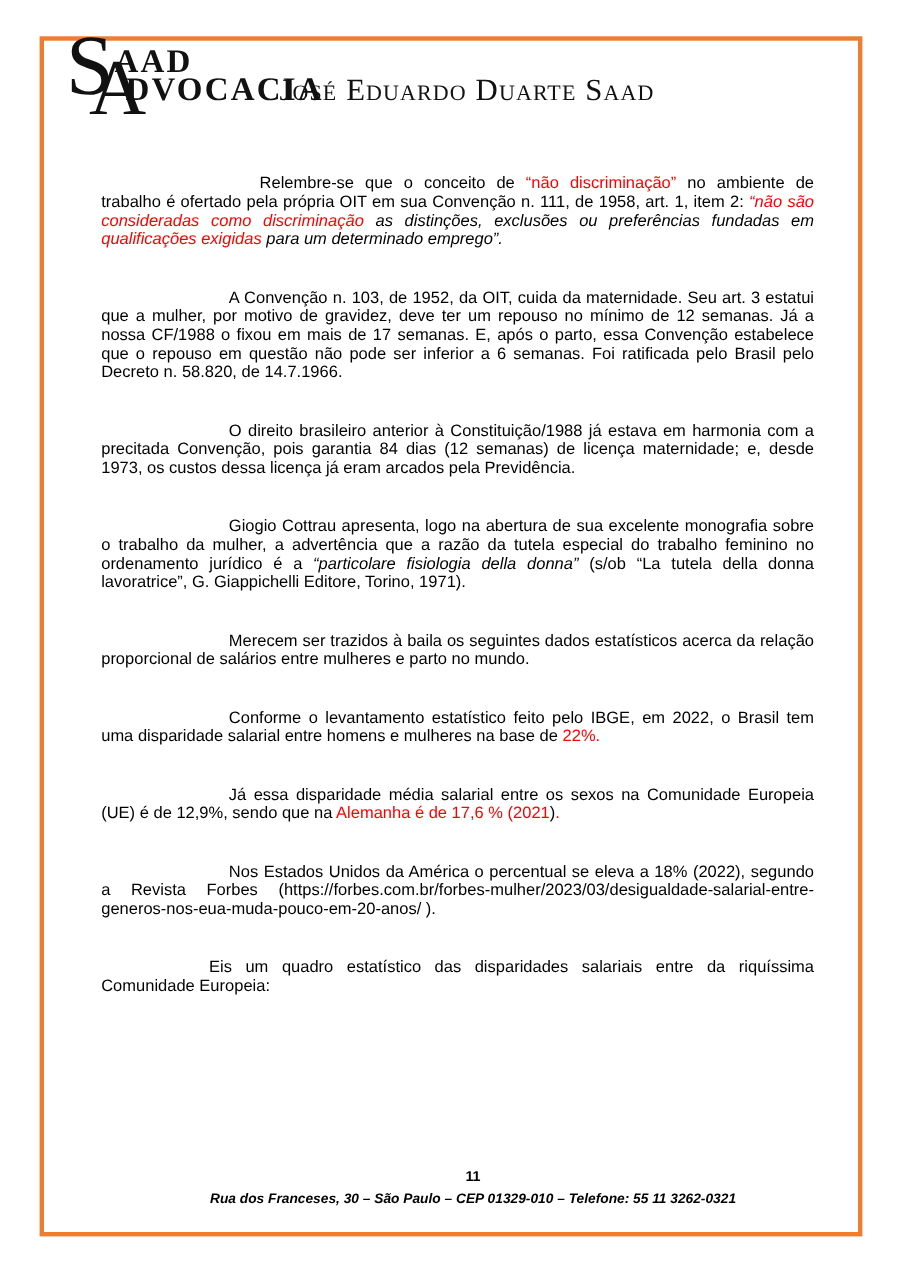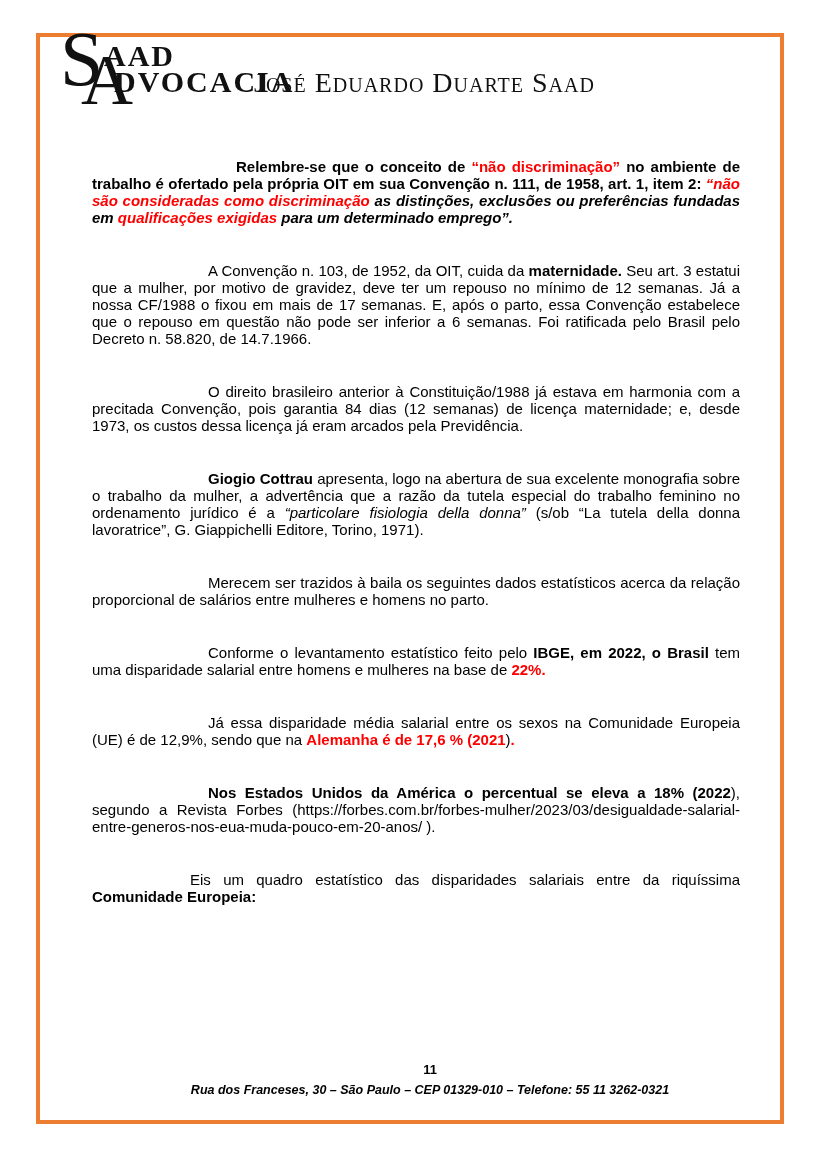--- a/index.html
+++ b/index.html
@@ -44,21 +44,21 @@
     left: 92px; top: 158px;
     width: 648px;
     font-size: 15px;
     line-height: 17px;
     text-align: justify;
     overflow-wrap: break-word;
   }
   .content p { margin: 36px 0 0 0; text-indent: 116px; }
   .content p:first-of-type { margin-top: 0; text-indent: 144px; }
   .content p:last-of-type  { text-indent: 98px; }
-  .content .b   { font-weight: bold; }
+  .content .b   { font-weight: normal; }
   .content .i   { font-style: italic; }
   .content .red { color: var(--accent-red); }
   
   .footer {
     position: absolute;
     left: 36px; top: 1062px;
     width: 788px;
     font-family: Liberation Sans, sans-serif;
   }
   .page-number {
@@ -99,21 +99,21 @@
     <span class="logo-a">A</span>
     <span class="logo-dvocacia">DVOCACIA</span>
     <span class="logo-names">José Eduardo Duarte Saad</span>
   </div>
 
   <div class="content" id="content">
       <p><span class="b">Relembre-se que o conceito de </span><span class="b red">“não discriminação”</span><span class="b"> no ambiente de trabalho é ofertado pela própria OIT em sua Convenção n. 111, de 1958, art. 1, item 2: </span><span class="b i red">“não são consideradas como discriminação </span><span class="b i">as distinções, exclusões ou preferências fundadas em </span><span class="b i red">qualificações exigidas </span><span class="b i">para um determinado emprego”.</span></p>
       <p><span>A Convenção n. 103, de 1952, da OIT, cuida da </span><span class="b">maternidade.</span><span> Seu art. 3 estatui que a mulher, por motivo de gravidez, deve ter um repouso no mínimo de 12 semanas. Já a nossa CF/1988 o fixou em mais de 17 semanas. E, após o parto, essa Convenção estabelece que o repouso em questão não pode ser inferior a 6 semanas. Foi ratificada pelo Brasil pelo Decreto n. 58.820, de 14.7.1966.</span></p>
       <p><span>O direito brasileiro anterior à Constituição/1988 já estava em harmonia com a precitada Convenção, pois garantia 84 dias (12 semanas) de licença maternidade; e, desde 1973, os custos dessa licença já eram arcados pela Previdência.</span></p>
       <p><span class="b">Giogio Cottrau</span><span> apresenta, logo na abertura de sua excelente monografia sobre o trabalho da mulher, a advertência que a razão da tutela especial do trabalho feminino no ordenamento jurídico é a </span><span class="i">“particolare fisiologia della donna”</span><span> (s/ob “La tutela della donna lavoratrice”, G. Giappichelli Editore, Torino, 1971).</span></p>
-      <p><span>Merecem ser trazidos à baila os seguintes dados estatísticos acerca da relação proporcional de salários entre mulheres e homens no parto.</span></p>
+      <p><span>Merecem ser trazidos à baila os seguintes dados estatísticos acerca da relação proporcional de salários entre mulheres e parto no mundo.</span></p>
       <p><span>Conforme o levantamento estatístico feito pelo </span><span class="b">IBGE, em 2022, o Brasil</span><span> tem uma disparidade salarial entre homens e mulheres na base de </span><span class="b red">22%.</span></p>
       <p><span>Já essa disparidade média salarial entre os sexos na Comunidade Europeia (UE) é de 12,9%, sendo que na </span><span class="b red">Alemanha é de 17,6 % (2021</span><span>)</span><span class="b red">.</span></p>
       <p><span class="b">Nos Estados Unidos da América o percentual se eleva a 18% (2022</span><span>), segundo a Revista Forbes (https://forbes.com.br/forbes-mulher/2023/03/desigualdade-salarial-entre-generos-nos-eua-muda-pouco-em-20-anos/ ).</span></p>
       <p><span>Eis um quadro estatístico das disparidades salariais entre da riquíssima </span><span class="b">Comunidade Europeia:</span></p>
     </div>
 
   <div class="footer">
     <div class="page-number">11</div>
     <div class="address-line">Rua dos Franceses, 30 – São Paulo – CEP 01329-010 – Telefone: 55 11 3262-0321</div>
   </div>

